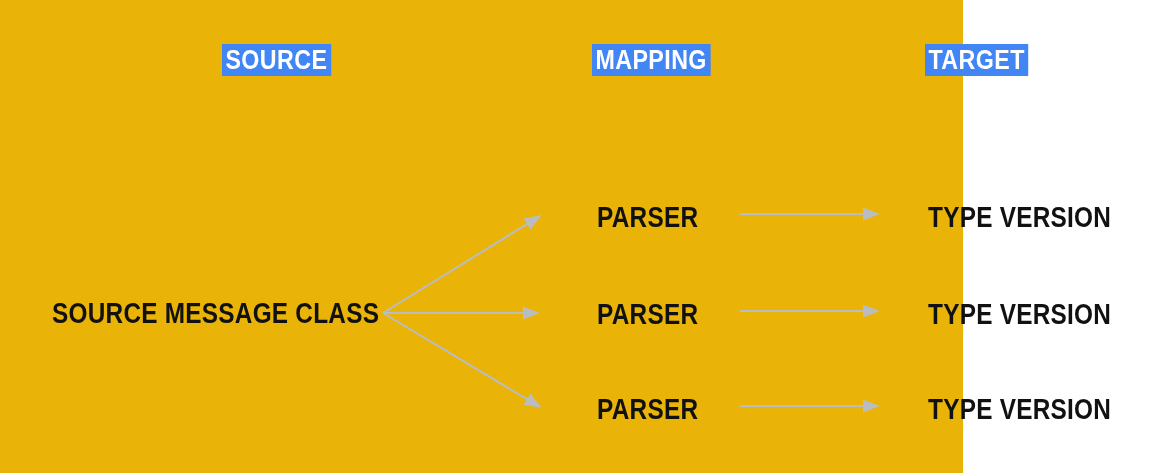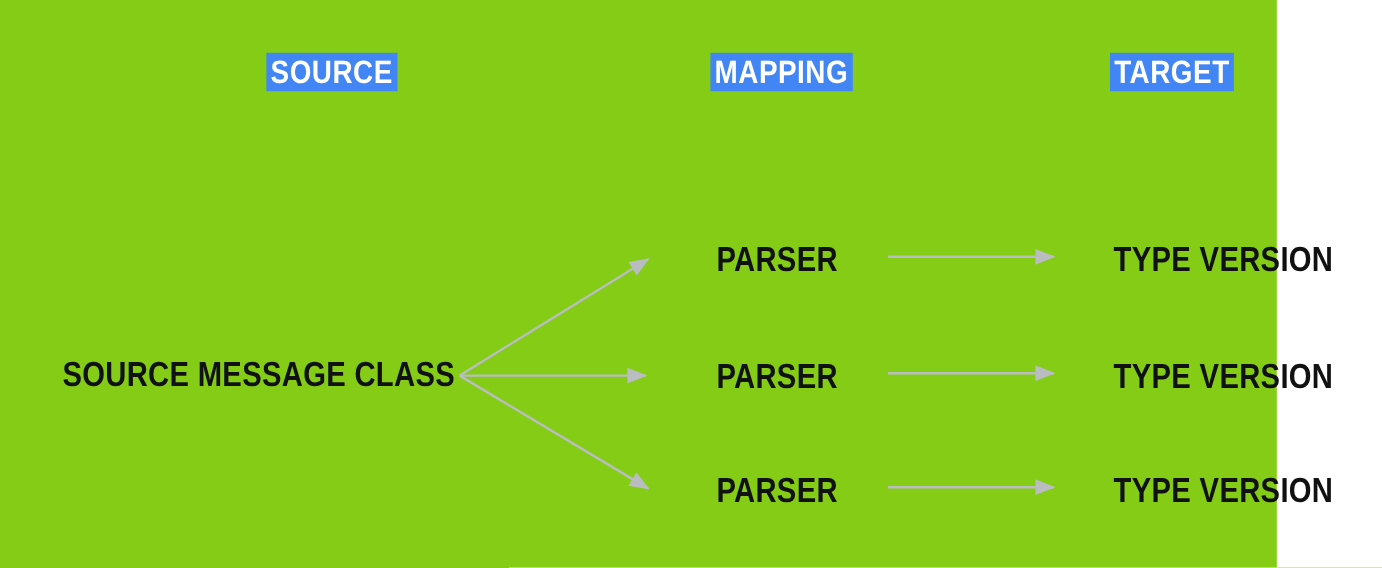--- a/index.html
+++ b/index.html
@@ -9,23 +9,23 @@
   }
   body {
     width: 1152px;
     height: 473px;
     background: #ffffff;
     font-family: "Liberation Sans", sans-serif;
     overflow: hidden;
   }
   .canvas {
     position: relative;
-    width: 1064px;
+    width: 963px;
     height: 473px;
-    background: #84cc16;
+    background: #eab308;
   }
 
   
   .col-header {
     position: absolute;
     display: inline-block;
     background: #4285f4;
     color: #ffffff;
     font-family: "Liberation Sans Narrow", "Liberation Sans", sans-serif;
     font-weight: bold;

